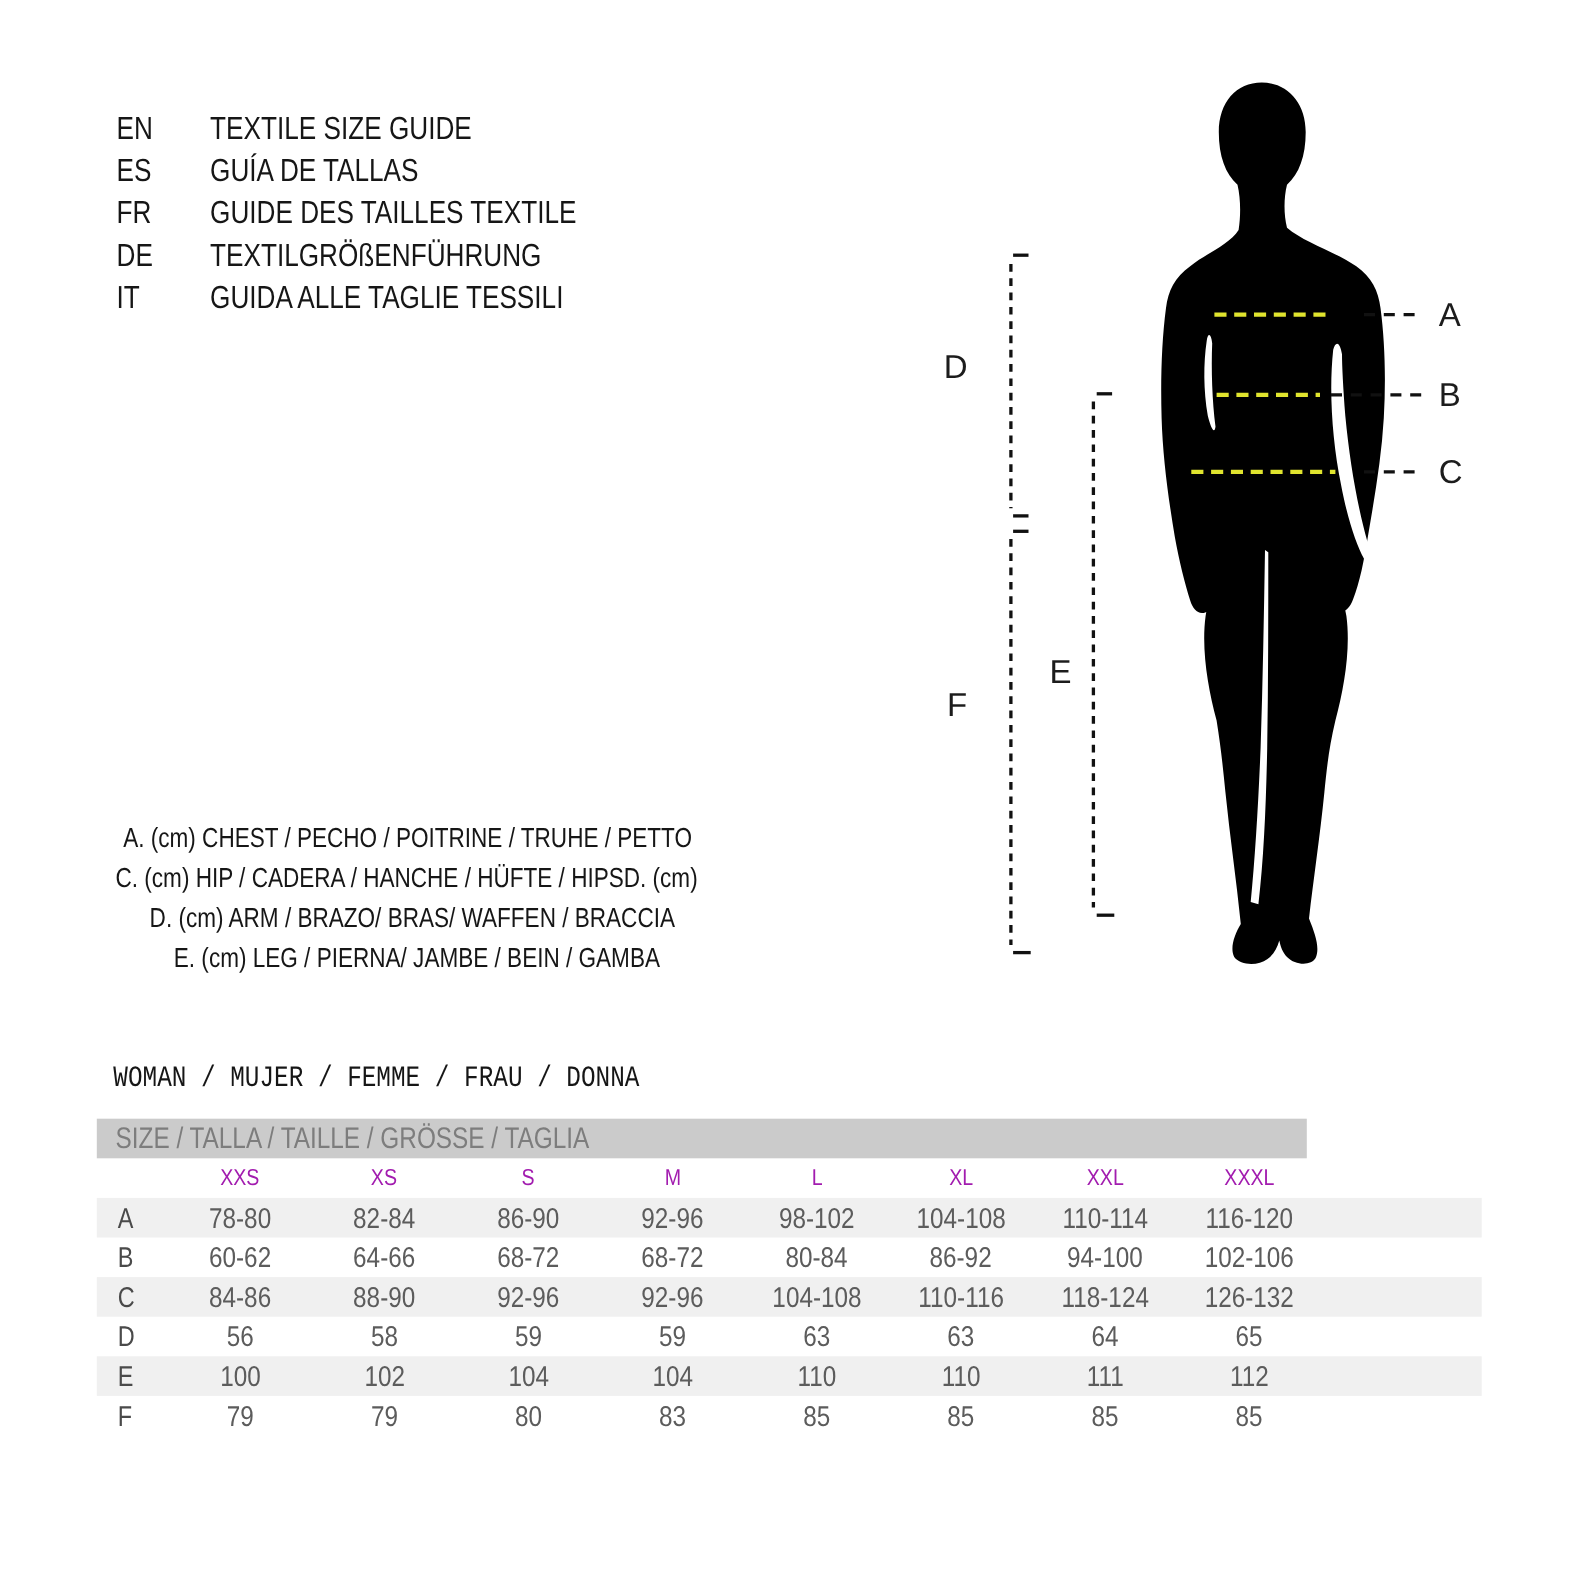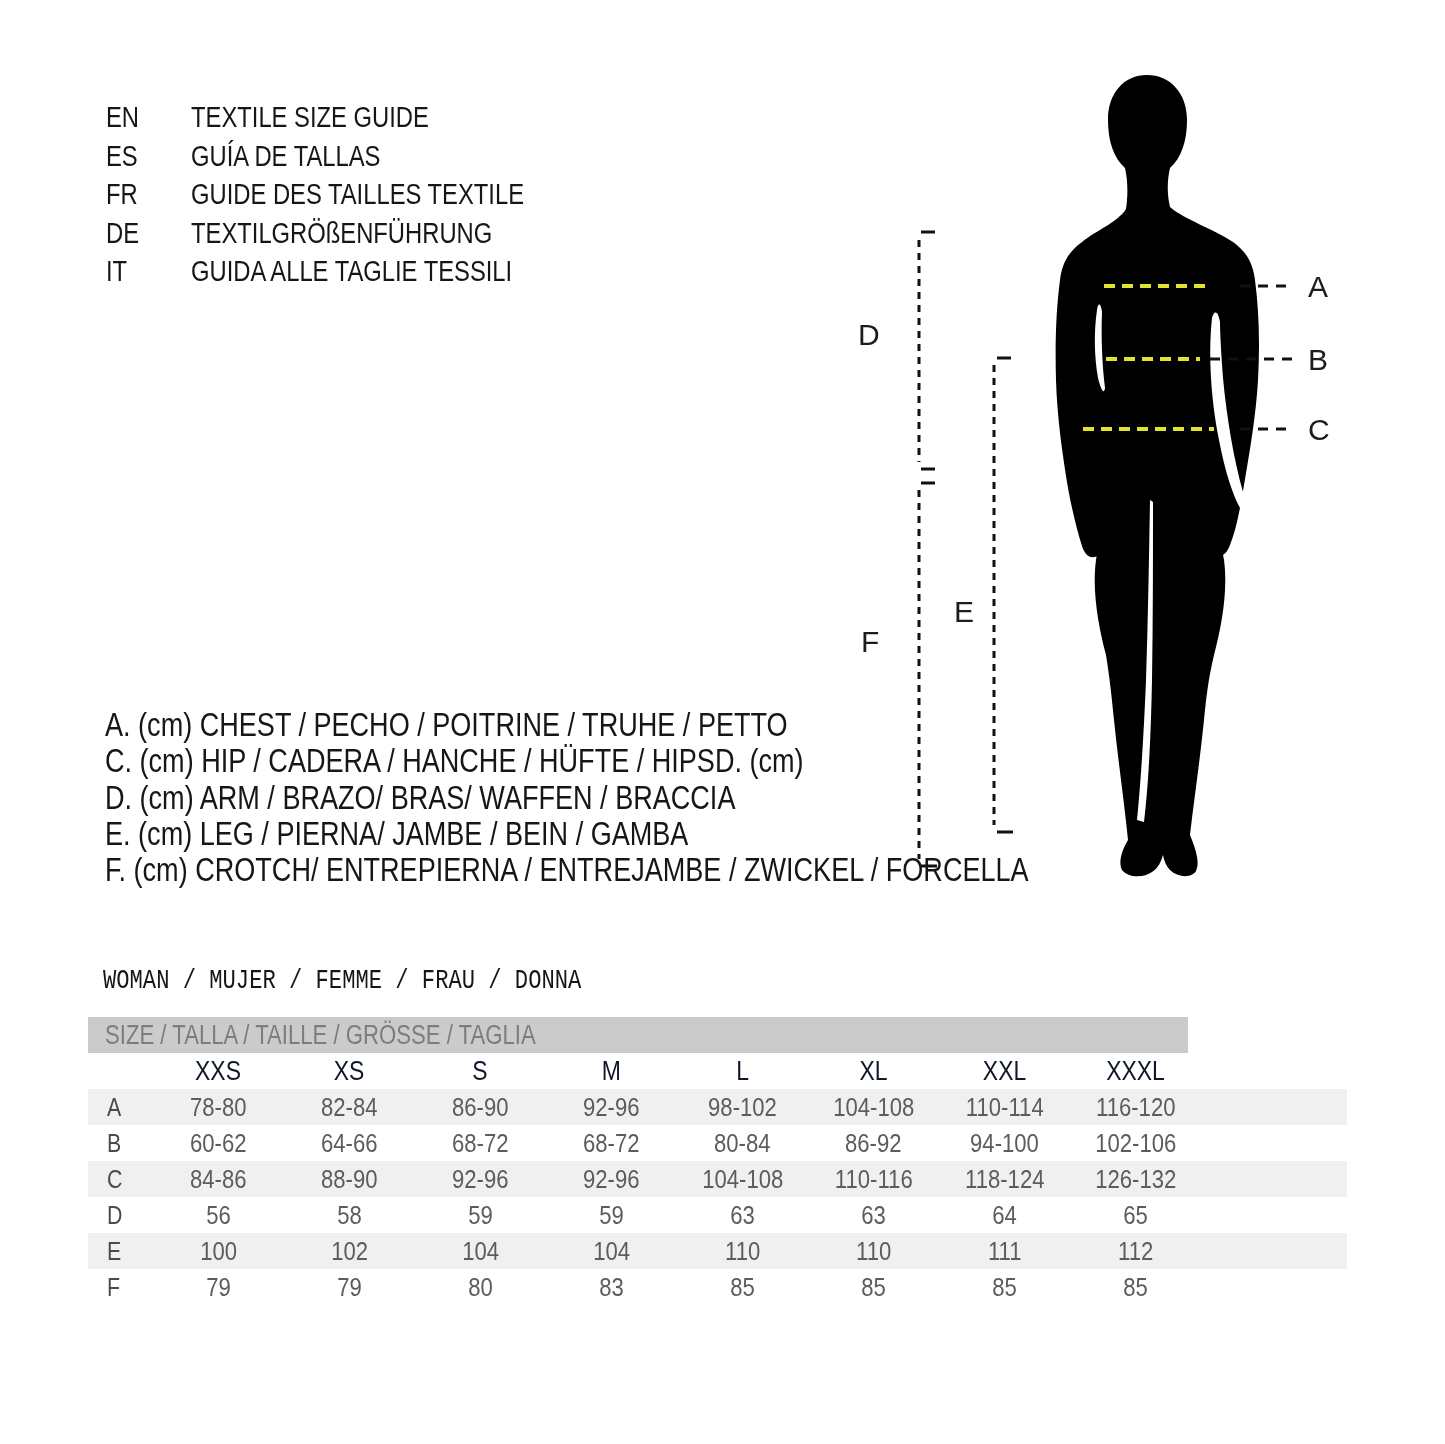--- a/index.html
+++ b/index.html
@@ -20,40 +20,40 @@
   .cond{display:inline-block;transform:scaleX(0.82);transform-origin:0 50%;white-space:nowrap;}
   .condc{display:inline-block;transform:scaleX(0.85);transform-origin:50% 50%;white-space:nowrap;}
 
   
   .lang-block{position:absolute;left:106px;top:98px;font-size:29px;line-height:38.5px;}
   .lang-row{position:relative;height:38.5px;}
   .lang-code{position:absolute;left:0;top:0;}
   .lang-label{position:absolute;left:85px;top:0;}
 
   
-  .legend-block{position:absolute;left:105px;top:707px;font-size:33px;line-height:36.3px;}
+  .legend-block{position:absolute;left:105px;top:744px;font-size:25px;line-height:36.3px;text-align:center;}
 
   
   .section-title{position:absolute;left:103px;top:966px;font-size:27px;font-family:Liberation Mono, monospace;}
 
   
   .size-band{
     position:absolute;left:88px;top:1017px;width:1100px;height:36px;
     background:var(--c-band-bg);color:var(--c-band-text);
     display:flex;align-items:center;font-size:27px;padding-left:0;
   }
   .size-band .cond{margin-left:17px;}
 
   
   .size-table{position:absolute;left:88px;top:1053px;width:1259px;font-size:26px;color:var(--c-table-text);}
   .trow{display:grid;grid-template-columns:65px repeat(8,131px) 1fr;height:36px;align-items:center;}
   .trow.stripe{background:var(--c-stripe-bg);}
   .cell{text-align:center;}
   .cell.lab{text-align:left;padding-left:19px;color:#4a4a4a;}
-  .cell.head{font-size:27px;color:#0f172a;}
+  .cell.head{font-size:21px;color:#a21caf;}
 
   
   .figure-svg{position:absolute;left:840px;top:60px;width:480px;height:830px;}
   .fig-letter{position:absolute;font-size:30px;color:#1c1c1c;}
   .fl-chest{left:1308px;top:270px;}
   .fl-waist{left:1308px;top:343px;}
   .fl-hip{left:1308px;top:413px;}
   .fl-arm{left:858px;top:318px;}
   .fl-leg{left:954px;top:595px;}
   .fl-crotch{left:861px;top:625px;}
@@ -91,21 +91,20 @@
       <span class="lang-code cond">IT</span>
       <span class="lang-label cond">GUIDA ALLE TAGLIE TESSILI</span>
     </div>
   </div>
 
   <div class="legend-block">
     <div><span class="cond">A. (cm) CHEST / PECHO / POITRINE / TRUHE / PETTO</span></div>
     <div><span class="cond">C. (cm) HIP / CADERA / HANCHE / HÜFTE / HIPSD. (cm)</span></div>
     <div><span class="cond">D. (cm) ARM / BRAZO/ BRAS/ WAFFEN / BRACCIA</span></div>
     <div><span class="cond">E. (cm) LEG / PIERNA/ JAMBE / BEIN / GAMBA</span></div>
-    <div><span class="cond">F. (cm) CROTCH/ ENTREPIERNA / ENTREJAMBE / ZWICKEL / FORCELLA</span></div>
   </div>
 
   <div class="section-title">
     <span class="cond">WOMAN / MUJER / FEMME / FRAU / DONNA</span>
   </div>
 
   <div class="size-band">
     <span class="cond">SIZE / TALLA / TAILLE / GRÖSSE / TAGLIA</span>
   </div>
 

